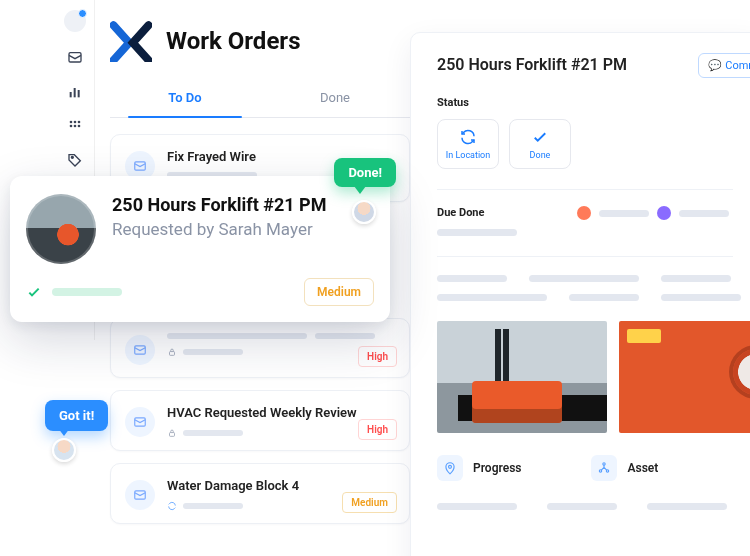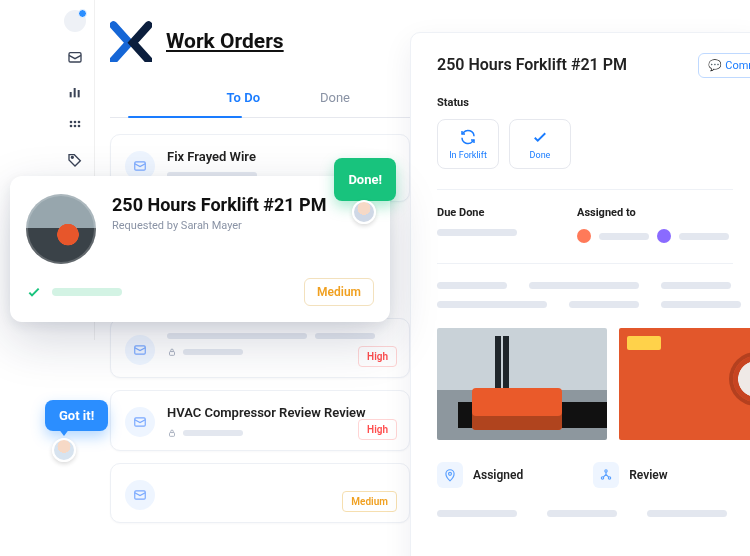--- a/index.html
+++ b/index.html
@@ -24,25 +24,25 @@
   
   .col-list {
     position: absolute; left: 110px; top: 20px; width: 300px;
     z-index: 2;
   }
   .title-row { display:flex; align-items:center; gap:14px; margin-bottom: 18px; }
   .logo-x {
     width: 42px; height: 42px; position: relative;
   }
   .logo-x svg { width:42px; height:42px; }
-  .page-title { font-size: 21px; font-weight: 700; color:#111;text-decoration:underline; }
+  .page-title { font-size: 24px; font-weight: 700; color:#111; }
 
   .tabs { display:flex; border-bottom:1px solid #e6e8ee; }
   .tab { flex:1; text-align:center; padding:10px 0 12px; font-size:13px; color:#8a93a5; cursor:pointer; position:relative; }
-  .tab.active { color:#1a7cff; font-weight:600;text-align:right; }
+  .tab.active { color:#1a7cff; font-weight:600; }
   .tab.active::after { content:""; position:absolute; left:18px; right:18px; bottom:-1px; height:2px; background:#1a7cff; border-radius:2px; }
 
   .list { display:flex; flex-direction:column; gap:12px; margin-top:16px; }
   .card {
     background:#fff; border:1px solid #edf0f5; border-radius:10px; padding:14px 14px 12px 14px;
     display:flex; gap:12px; box-shadow: 0 1px 2px rgba(20,30,50,.03);
     position:relative;
   }
   .card .icwrap { width:30px; height:30px; border-radius:50%; background:#eef5ff; display:flex; align-items:center; justify-content:center; flex:0 0 30px; margin-top:2px;}
   .card .icwrap svg { width:14px; height:14px; color:#79a8ff; }
@@ -62,39 +62,39 @@
 
   
   .featured {
     position:absolute; left:10px; top:176px; width:380px;
     background:#fff; border-radius:12px; padding:18px 16px 16px 16px;
     box-shadow: 0 18px 50px rgba(20,35,70,.18), 0 4px 12px rgba(20,35,70,.08);
     z-index: 5;
   }
   .done-pill {
     position:absolute; right:-6px; top:-18px; background:#18c37d; color:#fff;
-    font-size:13px; font-weight:700; padding:14px 14px; border-radius:8px;
+    font-size:13px; font-weight:700; padding:7px 14px; border-radius:8px;
     box-shadow:0 6px 14px rgba(24,195,125,.35);
   }
   .done-tail { position:absolute; right:24px; top:10px; width:0;height:0;
     border-left:6px solid transparent;border-right:6px solid transparent;border-top:8px solid #18c37d;}
   .pill-avatar { position:absolute; right:14px; top:24px; width:24px;height:24px;border-radius:50%;
     background: radial-gradient(circle at 50% 32%, #f6d9c6 38%, #cfd8e6 39%);
     border:2px solid #fff; box-shadow:0 2px 4px rgba(0,0,0,.15);}
   .featured-row { display:flex; gap:16px; }
   .thumb {
     width:70px; height:70px; border-radius:50%; flex:0 0 70px;
     background:
       radial-gradient(circle at 60% 58%, #e7562b 18%, transparent 19%),
       linear-gradient(180deg,#97a6ad 0 48%,#3a4248 49% 100%);
     background-color:#2f3a40;
     box-shadow: inset 0 0 0 2px rgba(255,255,255,.2);
   }
   .feat-title { font-size:18px; font-weight:700; color:#111; }
-  .feat-sub { font-size:11px; color:#8a93a5; margin-top:4px; }
+  .feat-sub { font-size:17px; color:#8a93a5; margin-top:4px; }
   .feat-foot { display:flex; align-items:center; justify-content:space-between; margin-top:14px; }
   .check-ok { display:flex; align-items:center; gap:10px; color:#18c37d; }
   .gpl { height:8px; width:70px; border-radius:4px; background:#d3f3e4; }
   .medium-btn { font-size:12px; font-weight:600; color:#f0a020; padding:6px 12px; border:1px solid #f3e1bd; border-radius:6px; background:#fff; }
 
   
   .gotit {
     position:absolute; left:45px; top:400px; z-index:6;
     background:#2b8eff; color:#fff; font-weight:700; font-size:13px;
     padding:8px 14px; border-radius:8px; box-shadow:0 6px 14px rgba(43,142,255,.35);
@@ -280,39 +280,48 @@
     </div>
 
     <div class="card">
       <div class="icwrap">
           <svg viewBox="0 0 24 24" fill="none" stroke="currentColor" stroke-width="2">
             <rect x="3" y="5" width="18" height="14" rx="2"></rect>
             <path d="M3 8l9 5 9-5"></path>
           </svg>
         </div>
       <div class="body">
-        <div class="name">HVAC Compressor Review Review</div>
+        <div class="name">HVAC Requested Weekly Review</div>
         <div class="lock-row">
           <svg width="10" height="10" viewBox="0 0 24 24" fill="none" stroke="currentColor" stroke-width="2">
               <rect x="6" y="11" width="12" height="9" rx="2"></rect>
               <path d="M9 11V8a3 3 0 016 0v3"></path>
             </svg>
           <div class="pl w60"></div>
         </div>
       </div>
       <div class="badge high">High</div>
     </div>
 
     <div class="card">
       <div class="icwrap">
           <svg viewBox="0 0 24 24" fill="none" stroke="currentColor" stroke-width="2">
             <rect x="3" y="5" width="18" height="14" rx="2"></rect>
             <path d="M3 8l9 5 9-5"></path>
           </svg>
         </div>
+      <div class="body">
+        <div class="name">Water Damage Block 4</div>
+        <div class="lock-row">
+          <svg width="10" height="10" viewBox="0 0 24 24" fill="none" stroke="#5aa0ff" stroke-width="2">
+              <path d="M20 11A8 8 0 006 6l-2 2M4 13a8 8 0 0014 5l2-2"></path>
+            </svg>
+          <div class="pl w60"></div>
+        </div>
+      </div>
       <div class="badge medium">Medium</div>
     </div>
   </div>
 </div>
 
 <div class="featured">
   <div class="done-pill">Done!</div>
   <div class="done-tail"></div>
   <div class="pill-avatar"></div>
   <div class="featured-row">
@@ -341,39 +350,38 @@
   <div class="detail-title">250 Hours Forklift #21 PM</div>
   <div class="comm-btn">💬 <span>Comm</span></div>
 
   <div class="status-label">Status</div>
   <div class="status-row">
     <div class="sbtn">
       <svg viewBox="0 0 24 24" fill="none" stroke="currentColor" stroke-width="2">
           <path d="M20 11A8 8 0 006 6l-2 2M4 13a8 8 0 0014 5l2-2"></path>
           <path d="M4 4v4h4M20 20v-4h-4"></path>
         </svg>
-      <span>In Forklift</span>
+      <span>In Location</span>
     </div>
     <div class="sbtn">
       <svg viewBox="0 0 24 24" fill="none" stroke="currentColor" stroke-width="2.5">
           <path d="M5 13l4 4L19 7"></path>
         </svg>
       <span>Done</span>
     </div>
   </div>
 
   <div class="hr"></div>
 
   <div class="kv-row">
     <div class="kv">
       <div class="k">Due Done</div>
       <div class="grey-block w80"></div>
     </div>
     <div class="kv">
-      <div class="k">Assigned to</div>
       <div style="display:flex;align-items:center;gap:8px">
         <span class="av-dot dot-red"></span>
         <div class="grey-block w50"></div>
         <span class="av-dot dot-pur"></span>
         <div class="grey-block w50"></div>
       </div>
     </div>
   </div>
 
   <div class="hr"></div>
@@ -395,32 +403,32 @@
   </div>
 
   <div class="loc-row">
     <div class="loc-item">
       <div class="loc-ic">
           <svg width="14" height="14" viewBox="0 0 24 24" fill="none" stroke="currentColor" stroke-width="2">
             <path d="M12 22s7-6 7-12a7 7 0 10-14 0c0 6 7 12 7 12z"></path>
             <circle cx="12" cy="10" r="2.5"></circle>
           </svg>
         </div>
-      <span>Assigned</span>
+      <span>Progress</span>
     </div>
     <div class="loc-item">
       <div class="loc-ic">
           <svg width="14" height="14" viewBox="0 0 24 24" fill="none" stroke="currentColor" stroke-width="2">
             <circle cx="12" cy="5" r="2"></circle>
             <circle cx="6" cy="17" r="2"></circle>
             <circle cx="18" cy="17" r="2"></circle>
             <path d="M12 7v4m0 0l-5 5m5-5l5 5"></path>
           </svg>
         </div>
-      <span>Review</span>
+      <span>Asset</span>
     </div>
   </div>
 
   <div class="bars-row">
     <div class="grey-block w80"></div>
     <div class="grey-block w70"></div>
     <div class="grey-block w80"></div>
   </div>
 
   <div class="faded-bottom"></div>

